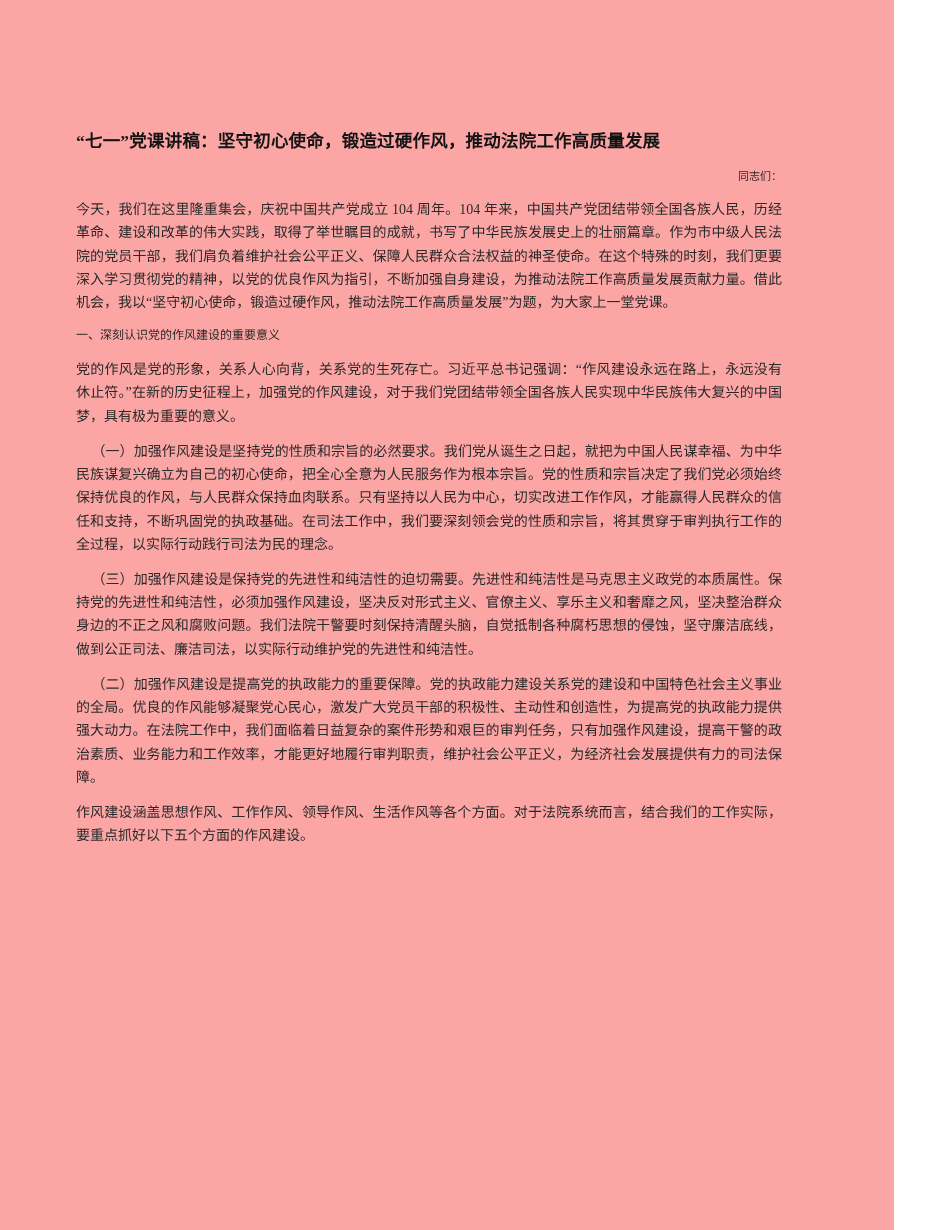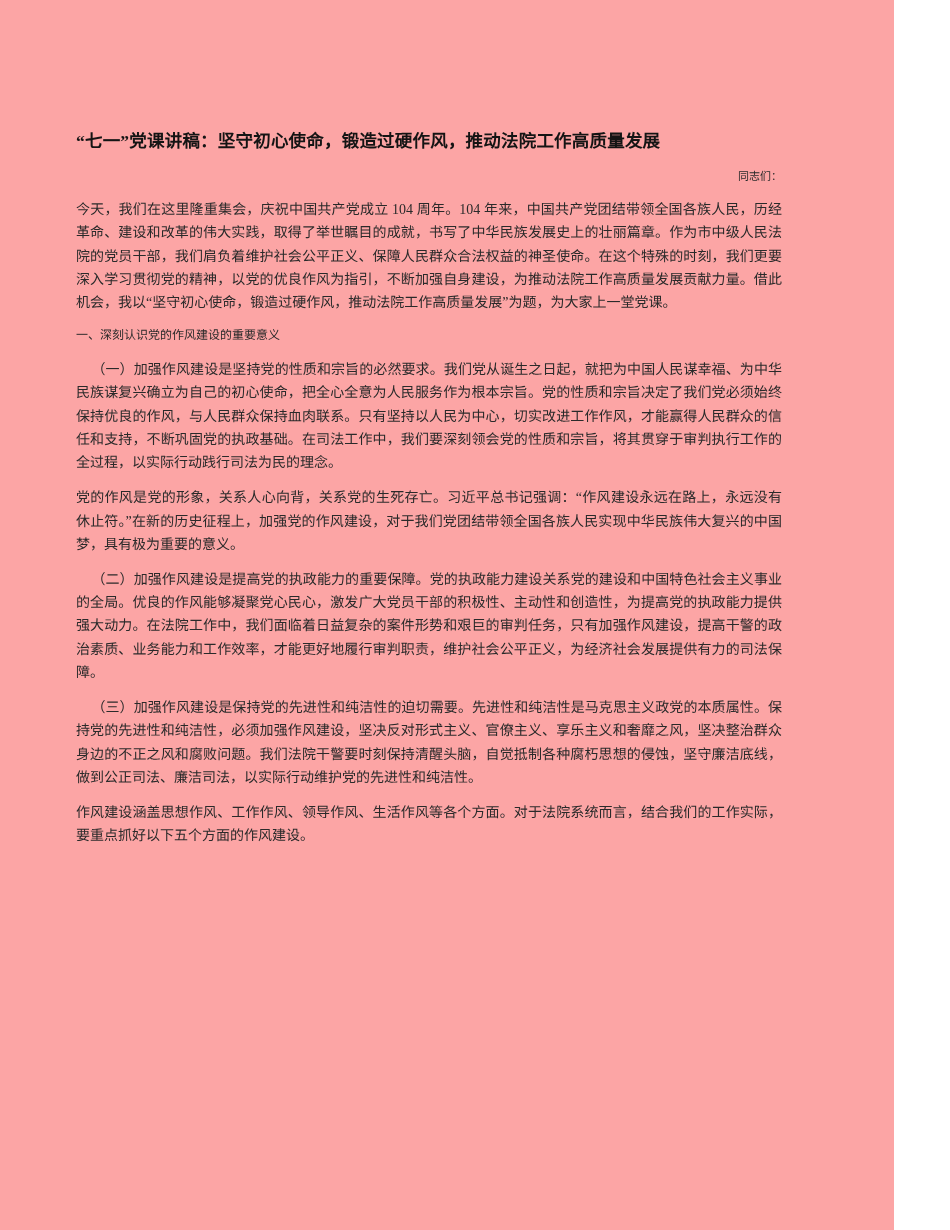--- a/index.html
+++ b/index.html
@@ -65,25 +65,25 @@
 <div class="page">
 
   <h1 class="doc-title">“七一”党课讲稿：坚守初心使命，锻造过硬作风，推动法院工作高质量发展</h1>
 
   <p class="salutation">同志们：</p>
 
   <p class="body-para">今天，我们在这里隆重集会，庆祝中国共产党成立 104 周年。104 年来，中国共产党团结带领全国各族人民，历经革命、建设和改革的伟大实践，取得了举世瞩目的成就，书写了中华民族发展史上的壮丽篇章。作为市中级人民法院的党员干部，我们肩负着维护社会公平正义、保障人民群众合法权益的神圣使命。在这个特殊的时刻，我们更要深入学习贯彻党的精神，以党的优良作风为指引，不断加强自身建设，为推动法院工作高质量发展贡献力量。借此机会，我以“坚守初心使命，锻造过硬作风，推动法院工作高质量发展”为题，为大家上一堂党课。</p>
 
   <h2 class="section-heading">一、深刻认识党的作风建设的重要意义</h2>
 
+  <p class="body-para">党的作风是党的形象，关系人心向背，关系党的生死存亡。习近平总书记强调：“作风建设永远在路上，永远没有休止符。”在新的历史征程上，加强党的作风建设，对于我们党团结带领全国各族人民实现中华民族伟大复兴的中国梦，具有极为重要的意义。</p>
+
   <p class="body-para indent-para">（一）加强作风建设是坚持党的性质和宗旨的必然要求。我们党从诞生之日起，就把为中国人民谋幸福、为中华民族谋复兴确立为自己的初心使命，把全心全意为人民服务作为根本宗旨。党的性质和宗旨决定了我们党必须始终保持优良的作风，与人民群众保持血肉联系。只有坚持以人民为中心，切实改进工作作风，才能赢得人民群众的信任和支持，不断巩固党的执政基础。在司法工作中，我们要深刻领会党的性质和宗旨，将其贯穿于审判执行工作的全过程，以实际行动践行司法为民的理念。</p>
 
-  <p class="body-para">党的作风是党的形象，关系人心向背，关系党的生死存亡。习近平总书记强调：“作风建设永远在路上，永远没有休止符。”在新的历史征程上，加强党的作风建设，对于我们党团结带领全国各族人民实现中华民族伟大复兴的中国梦，具有极为重要的意义。</p>
+  <p class="body-para indent-para">（三）加强作风建设是保持党的先进性和纯洁性的迫切需要。先进性和纯洁性是马克思主义政党的本质属性。保持党的先进性和纯洁性，必须加强作风建设，坚决反对形式主义、官僚主义、享乐主义和奢靡之风，坚决整治群众身边的不正之风和腐败问题。我们法院干警要时刻保持清醒头脑，自觉抵制各种腐朽思想的侵蚀，坚守廉洁底线，做到公正司法、廉洁司法，以实际行动维护党的先进性和纯洁性。</p>
 
   <p class="body-para indent-para">（二）加强作风建设是提高党的执政能力的重要保障。党的执政能力建设关系党的建设和中国特色社会主义事业的全局。优良的作风能够凝聚党心民心，激发广大党员干部的积极性、主动性和创造性，为提高党的执政能力提供强大动力。在法院工作中，我们面临着日益复杂的案件形势和艰巨的审判任务，只有加强作风建设，提高干警的政治素质、业务能力和工作效率，才能更好地履行审判职责，维护社会公平正义，为经济社会发展提供有力的司法保障。</p>
-
-  <p class="body-para indent-para">（三）加强作风建设是保持党的先进性和纯洁性的迫切需要。先进性和纯洁性是马克思主义政党的本质属性。保持党的先进性和纯洁性，必须加强作风建设，坚决反对形式主义、官僚主义、享乐主义和奢靡之风，坚决整治群众身边的不正之风和腐败问题。我们法院干警要时刻保持清醒头脑，自觉抵制各种腐朽思想的侵蚀，坚守廉洁底线，做到公正司法、廉洁司法，以实际行动维护党的先进性和纯洁性。</p>
 
 
 
   <p class="body-para">作风建设涵盖思想作风、工作作风、领导作风、生活作风等各个方面。对于法院系统而言，结合我们的工作实际，要重点抓好以下五个方面的作风建设。</p>
 
 </div>
 
 </body></html>

